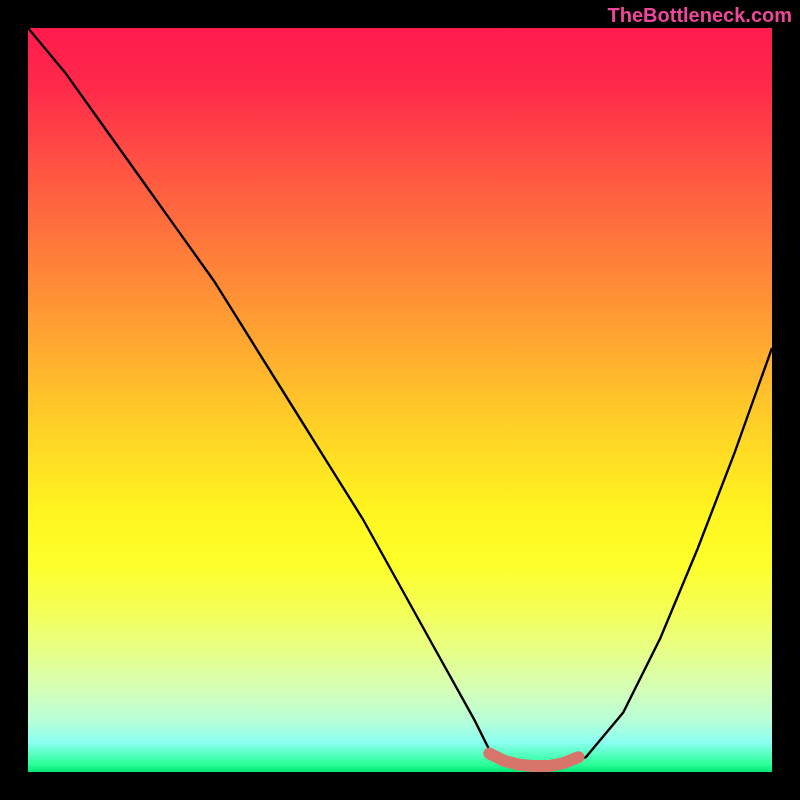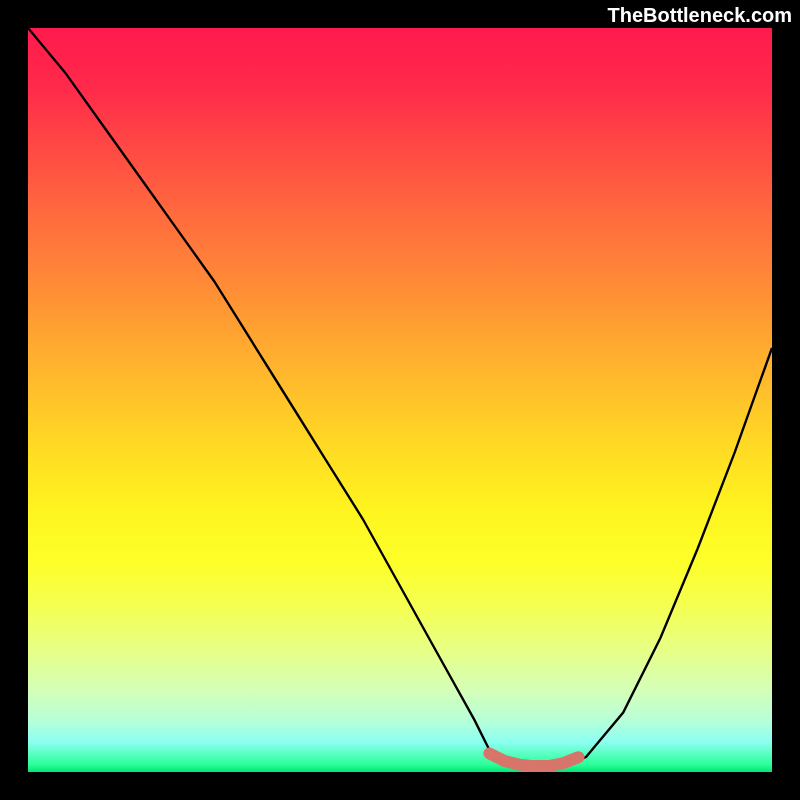--- a/index.html
+++ b/index.html
@@ -8,21 +8,21 @@
     height: 800px;
     background: #000;
     position: relative;
     font-family: Arial, sans-serif;
     overflow: hidden;
   }
   .watermark {
     position: absolute;
     top: 4px;
     right: 8px;
-    color: #ffffff;
+    color: #ec4899;
     font-size: 20px;
     font-weight: bold;
     z-index: 10;
   }
   .plot-area {
     position: absolute;
     left: 28px;
     top: 28px;
     width: 744px;
     height: 744px;

